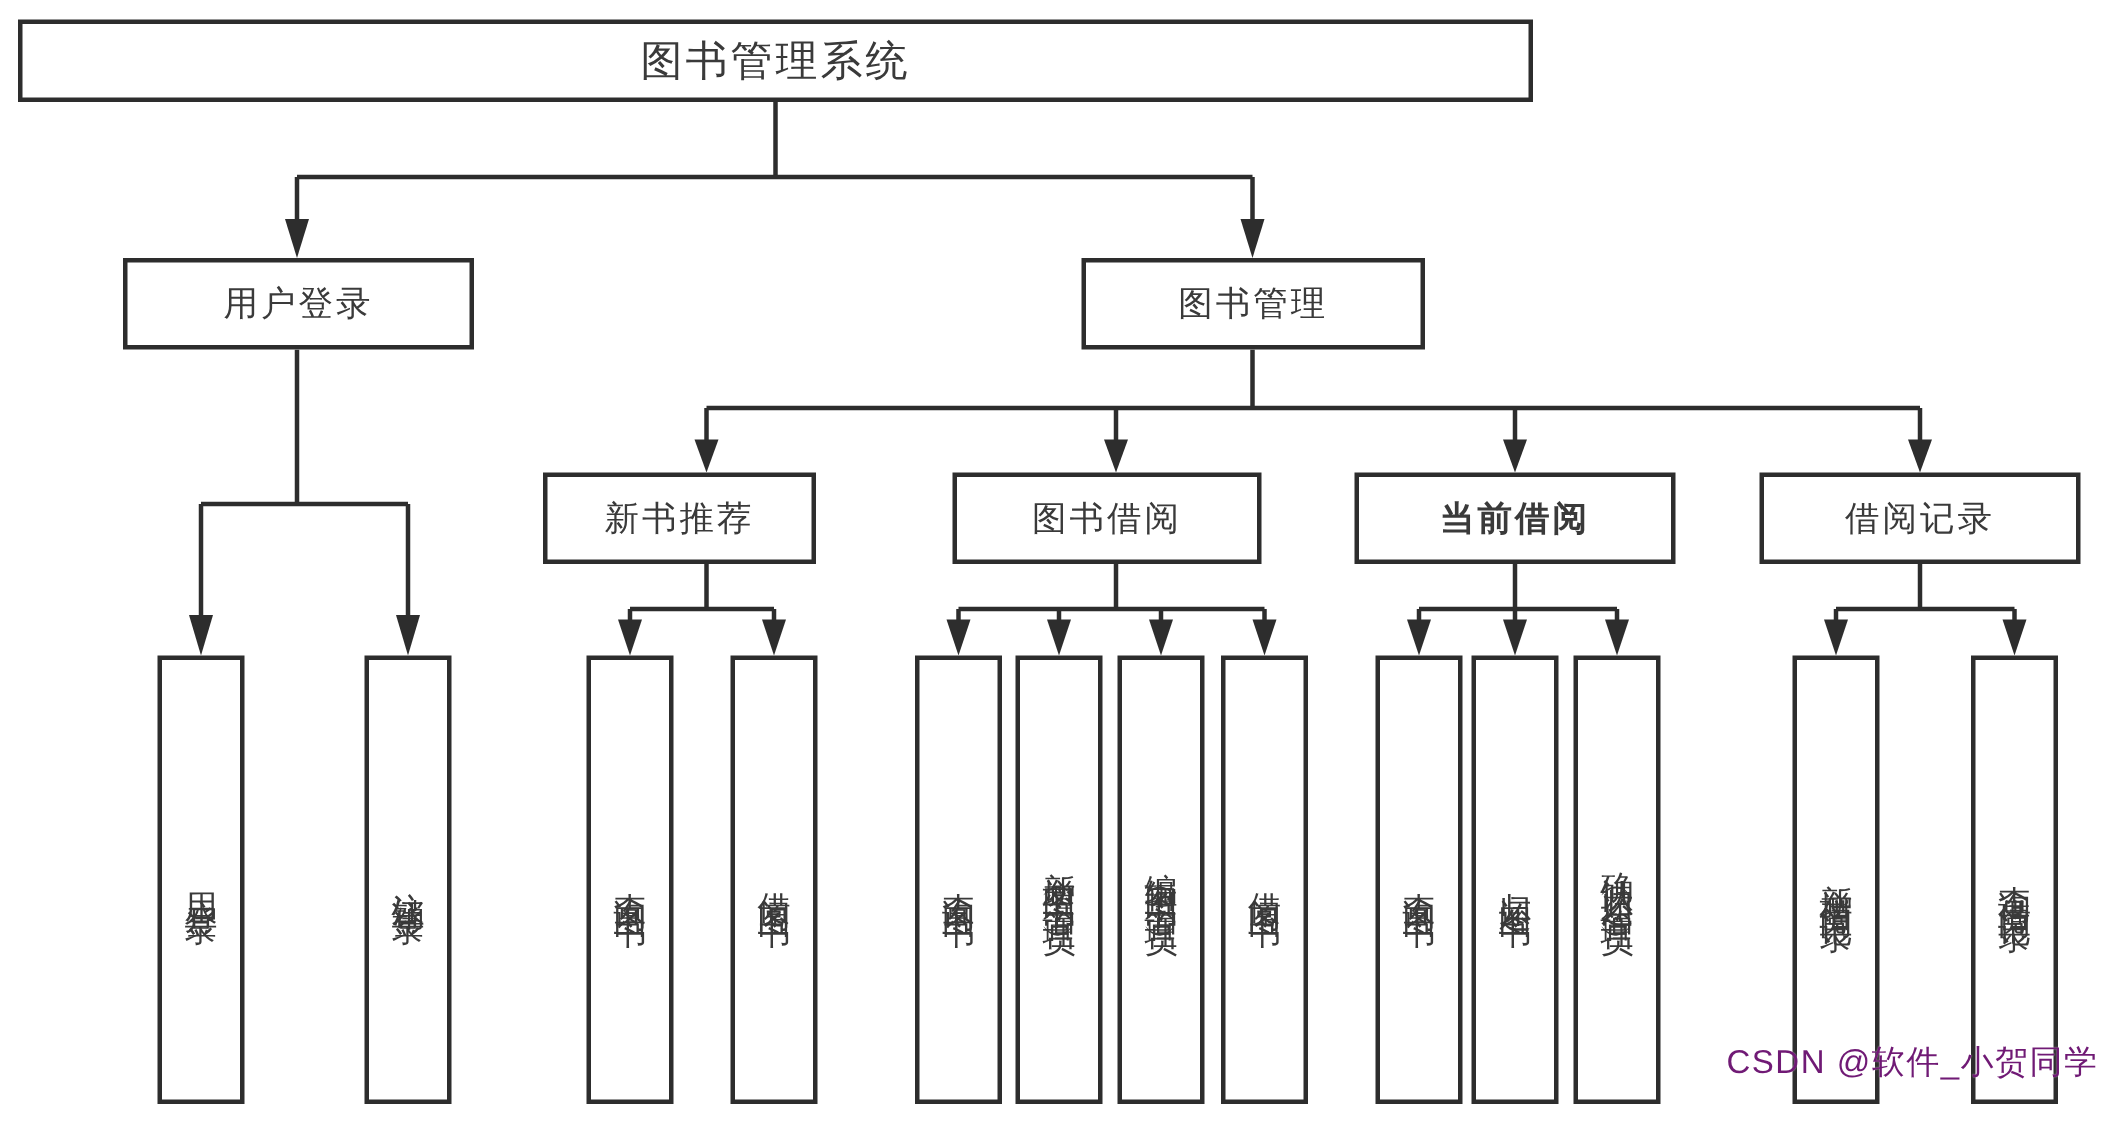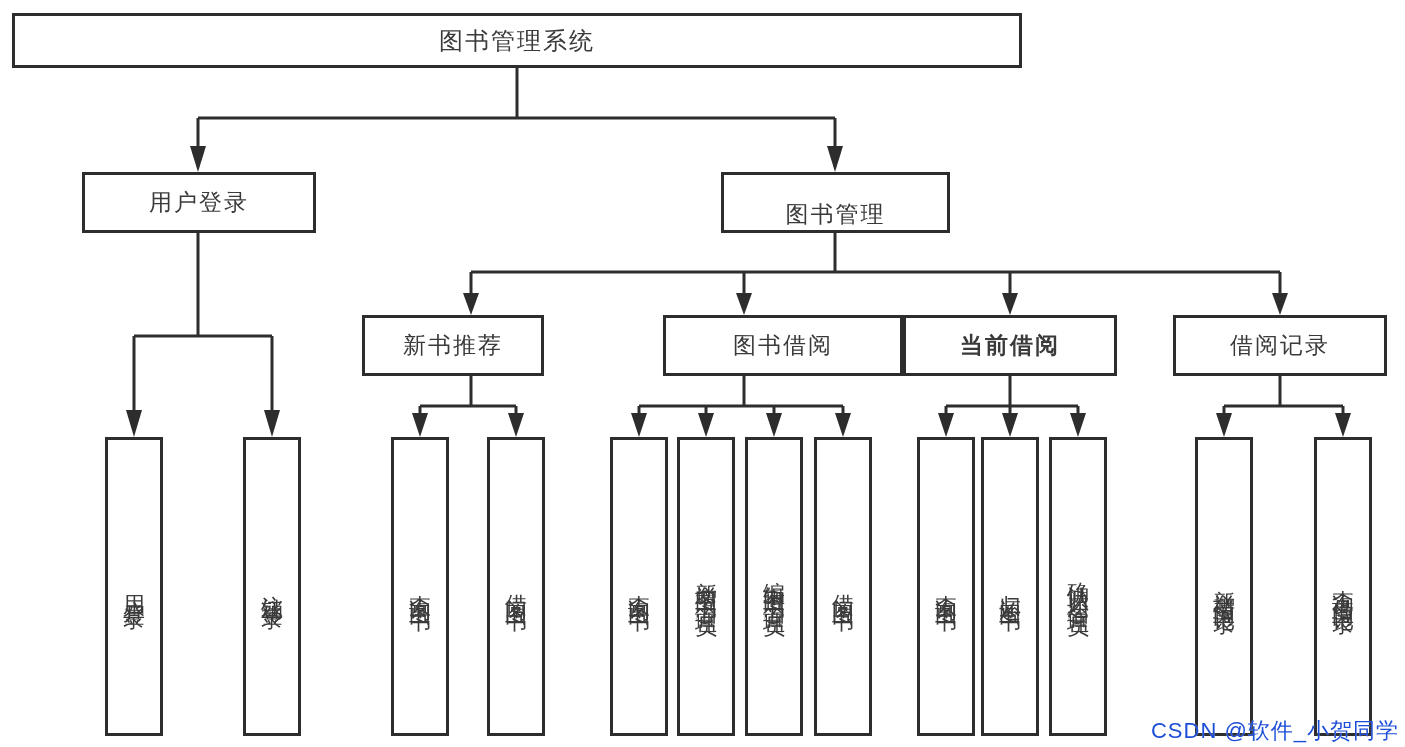--- a/index.html
+++ b/index.html
@@ -34,42 +34,42 @@
     justify-content: center;
     text-align: center;
   }
   .node .label {
     font-size: 23px;
     letter-spacing: 2px;
     color: #3a3a3a;
     white-space: nowrap;
   }
   .node-root { left: 12px; top: 13px; width: 1010px; height: 55px; }
-  .node-root .label { font-size: 24px; }
+  .node-root .label { font-size: 28px; }
   .lvl2 { top: 172px; height: 61px; }
   .lvl3 { top: 315px; height: 61px; }
   .leaf {
     top: 437px;
     height: 299px;
     width: 58px;
   }
   .leaf .label {
     writing-mode: vertical-rl;
     text-orientation: mixed;
     font-size: 22px;
     letter-spacing: 5px;
     line-height: 1;
     white-space: nowrap;
   }
   .watermark {
     position: absolute;
     right: 6px;
-    bottom: 1px;
+    bottom: 24px;
     font-size: 22px;
-    color: #1d4ed8;
+    color: #701a75;
     letter-spacing: 1px;
     z-index: 5;
     text-shadow: 0 0 1px rgba(255,255,255,0.6);
   }
   svg line, svg polyline { stroke: #2d2d2d; stroke-width: 3; fill: none; }
   svg polygon { fill: #2d2d2d; stroke: none; }
 </style>
 </head>
 <body>
 
@@ -151,28 +151,28 @@
     </g>
   </svg>
 
   <div class="node node-root">
     <span class="label">图书管理系统</span>
   </div>
 
   <div class="node lvl2" style="left:82px;width:234px;">
     <span class="label">用户登录</span>
   </div>
-  <div class="node lvl2" style="left:721px;width:229px;align-items:flex-end;">
+  <div class="node lvl2" style="left:721px;width:229px;">
     <span class="label">图书管理</span>
   </div>
 
   <div class="node lvl3" style="left:362px;width:182px;">
     <span class="label">新书推荐</span>
   </div>
-  <div class="node lvl3" style="left:663px;width:240px;">
+  <div class="node lvl3" style="left:635px;width:206px;">
     <span class="label">图书借阅</span>
   </div>
   <div class="node lvl3" style="left:903px;width:214px;font-weight:bold;">
     <span class="label">当前借阅</span>
   </div>
   <div class="node lvl3" style="left:1173px;width:214px;">
     <span class="label">借阅记录</span>
   </div>
 
   <div class="node leaf" style="left:105px;">

